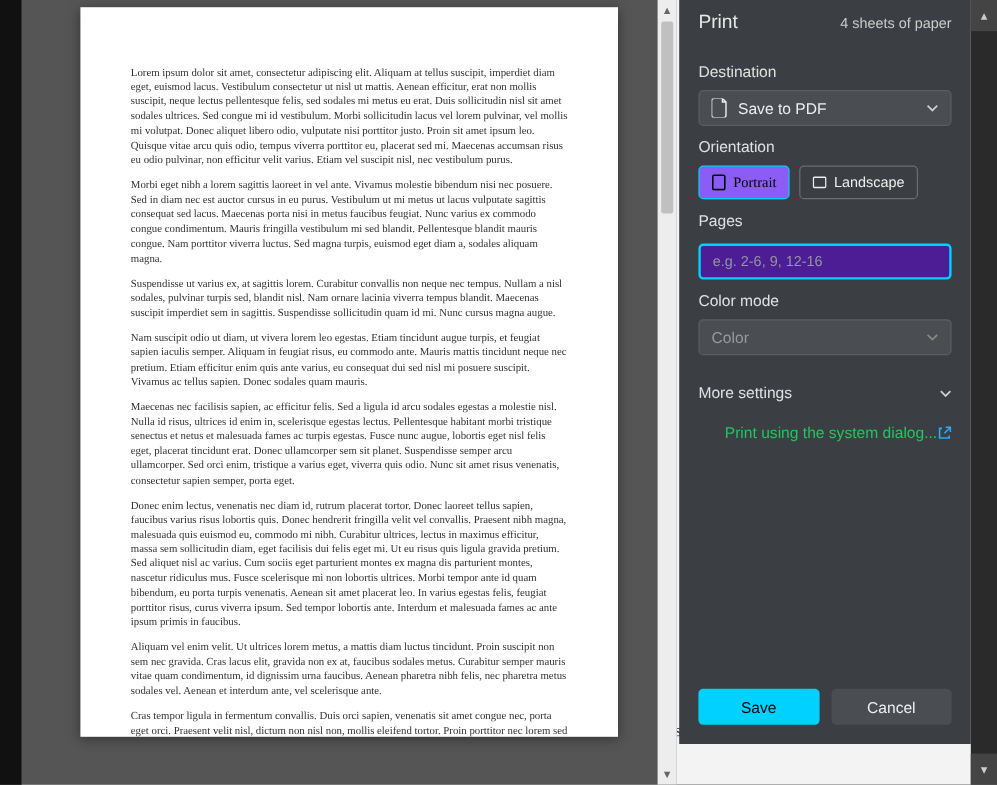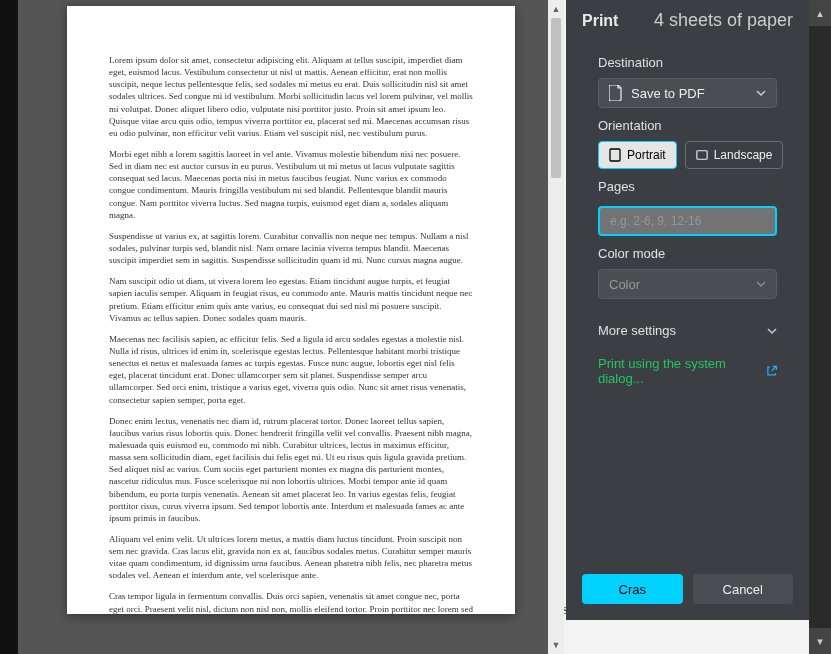--- a/index.html
+++ b/index.html
@@ -80,24 +80,24 @@
     background: #3b3f43;
     color: #e8e8e8;
     z-index: 4;
     display: flex; flex-direction: column;
     font-size: 13px;
   }
   .panel-header {
     display: flex; justify-content: space-between; align-items: center;
     padding: 10px 16px 14px 16px;
   }
-  .panel-title { font-size: 16px; font-weight: 700; }
-  .sheet-count { font-size: 18px; color: #ccc; }
-
-  .panel-body { flex: 1; padding: 0 32px; overflow-y: auto; }
+  .panel-title { font-size: 16px; font-weight: 400; }
+  .sheet-count { font-size: 12px; color: #ccc; }
+
+  .panel-body { flex: 1; padding: 0 16px; overflow-y: auto; }
   .section-label { font-size: 13px; color: #e0e0e0; margin: 10px 0 8px 0; }
 
   .dropdown, .pill-row, .text-input {
     width: 100%;
   }
   .dropdown {
     background: #4a4e52;
     border: 1px solid #5a5e62;
     border-radius: 4px;
     height: 30px;
@@ -120,28 +120,29 @@
     border: 1px solid #6a6e72;
     border-radius: 4px;
     display: flex; align-items: center; gap: 6px;
     padding: 0 10px;
     background: #3b3f43;
     color: #eee;
     cursor: pointer;
     font-size: 12px;
   }
   .pill.active {
-    background: #e5e5e5;
+    background: #8b5cf6;
     color: #000;
     border-color: #00d1ff;
+    font-family: Liberation Serif, serif;
   }
   .pill svg { width: 12px; height: 14px; }
 
   .text-input {
-    background: #737373;
+    background: #4c1d95;
     border: 2px solid #00d1ff;
     border-radius: 4px;
     height: 30px;
     padding: 0 10px;
     color: #eee;
     font-size: 12px;
     outline: none;
     margin-top: 4px;
   }
   .text-input::placeholder { color: #94989c; }
@@ -277,21 +278,21 @@
     <div class="sys-link-row">
       <span>Print using the system dialog...</span>
       <svg viewBox="0 0 12 12">
           <path d="M4 2H2v8h8V8M6 6l5-5M7 1h4v4" fill="none" stroke="#29a9ff" stroke-width="1.3"></path>
         </svg>
     </div>
 
   </div>
 
   <div class="panel-footer">
-    <button class="btn primary">Cras</button>
+    <button class="btn primary">Save</button>
     <button class="btn secondary">Cancel</button>
   </div>
 </div>
 
 <div class="right-gutter">
   <div class="rg-btn">▴</div>
   <div class="rg-btn bottom">▾</div>
 </div>
 
 </body></html>

